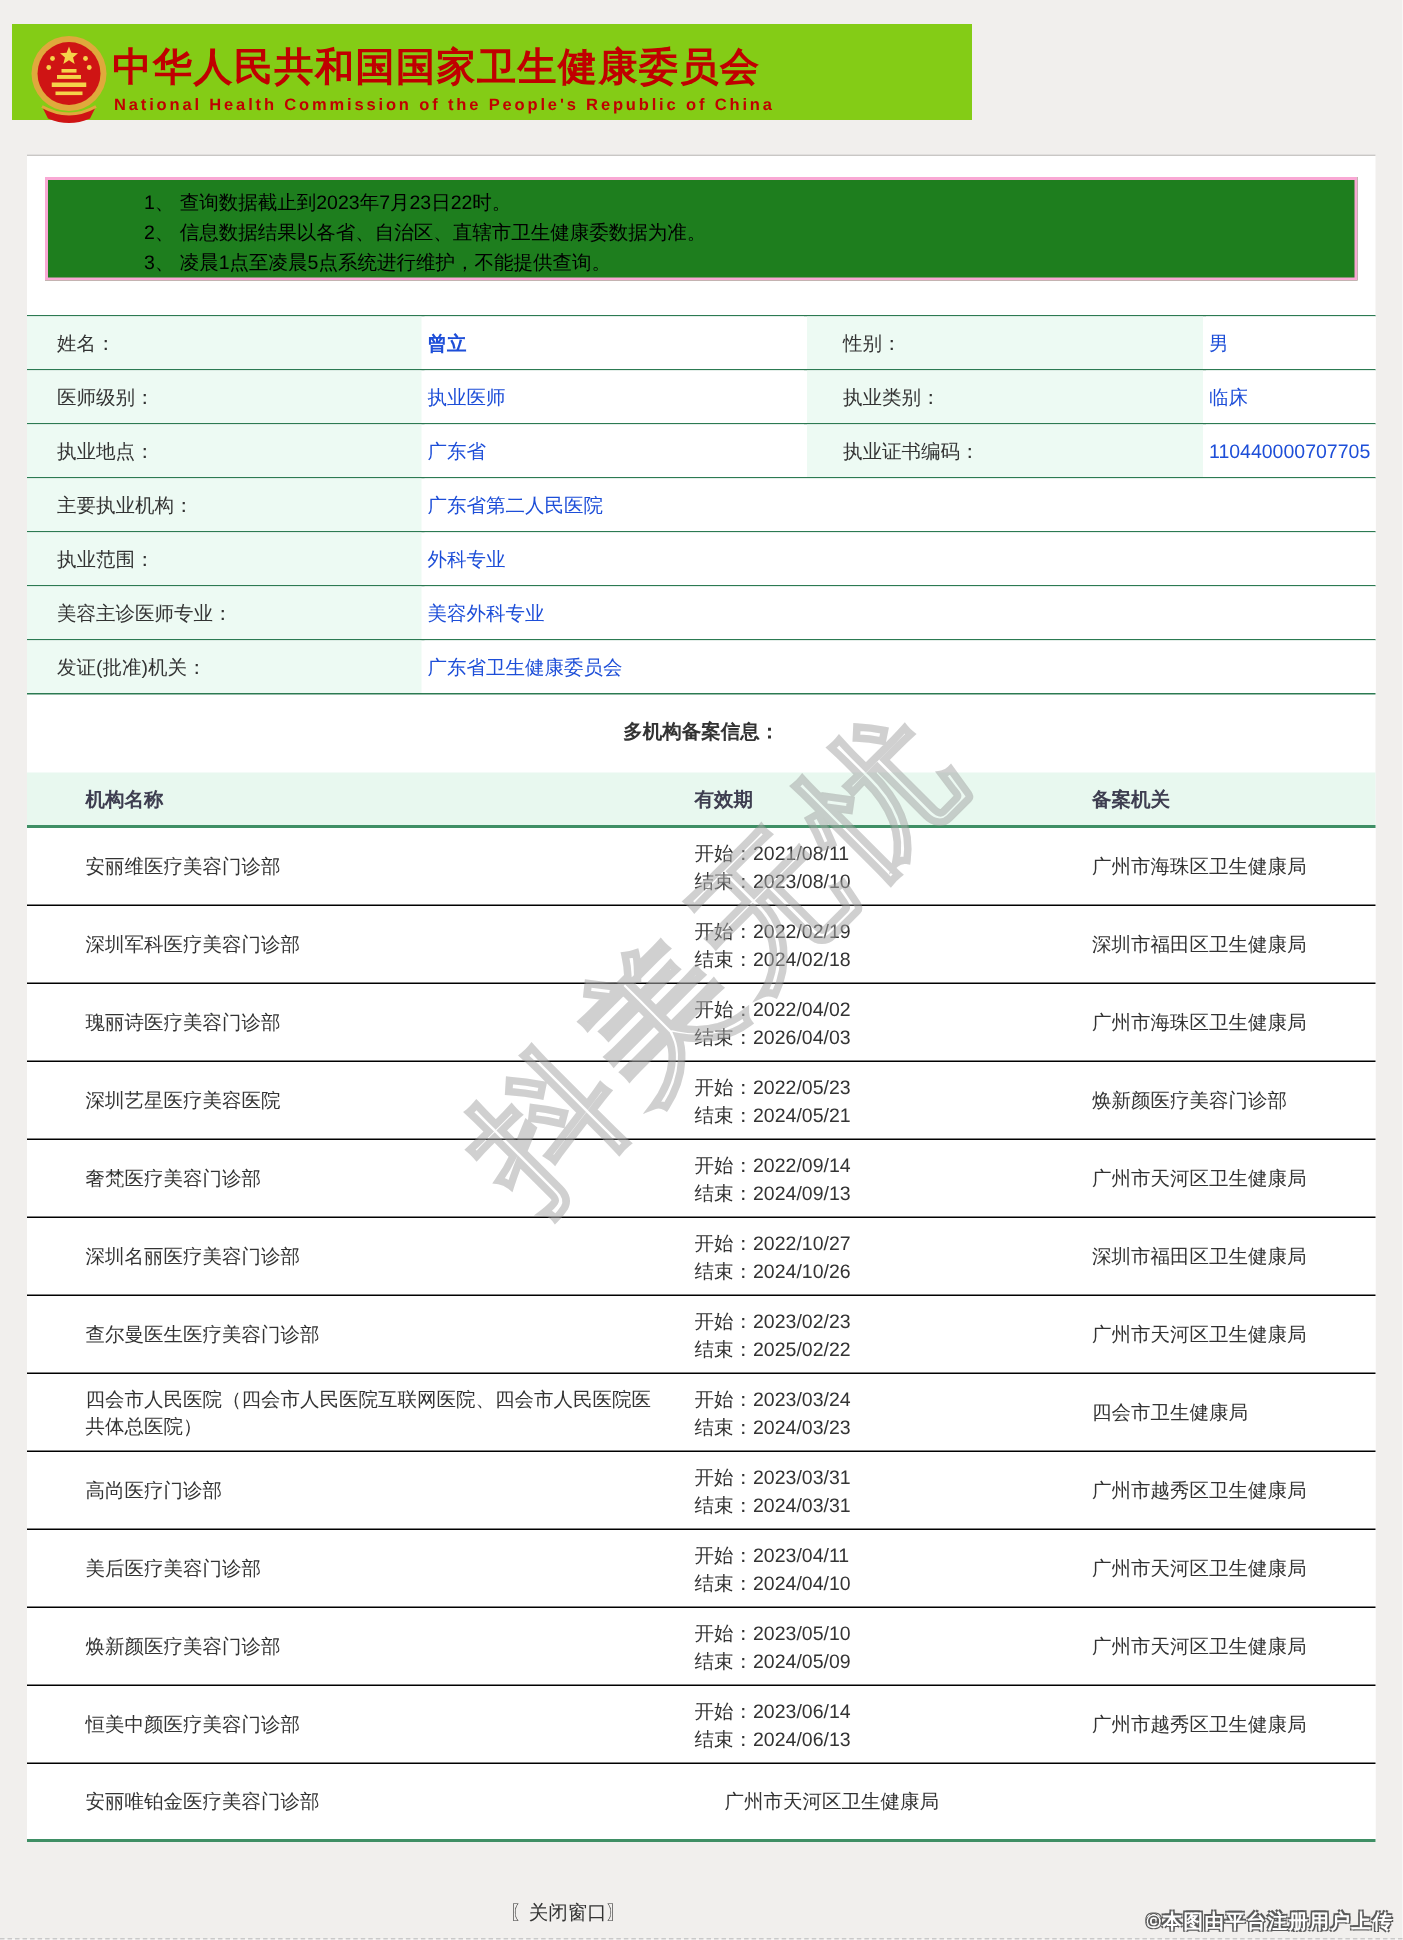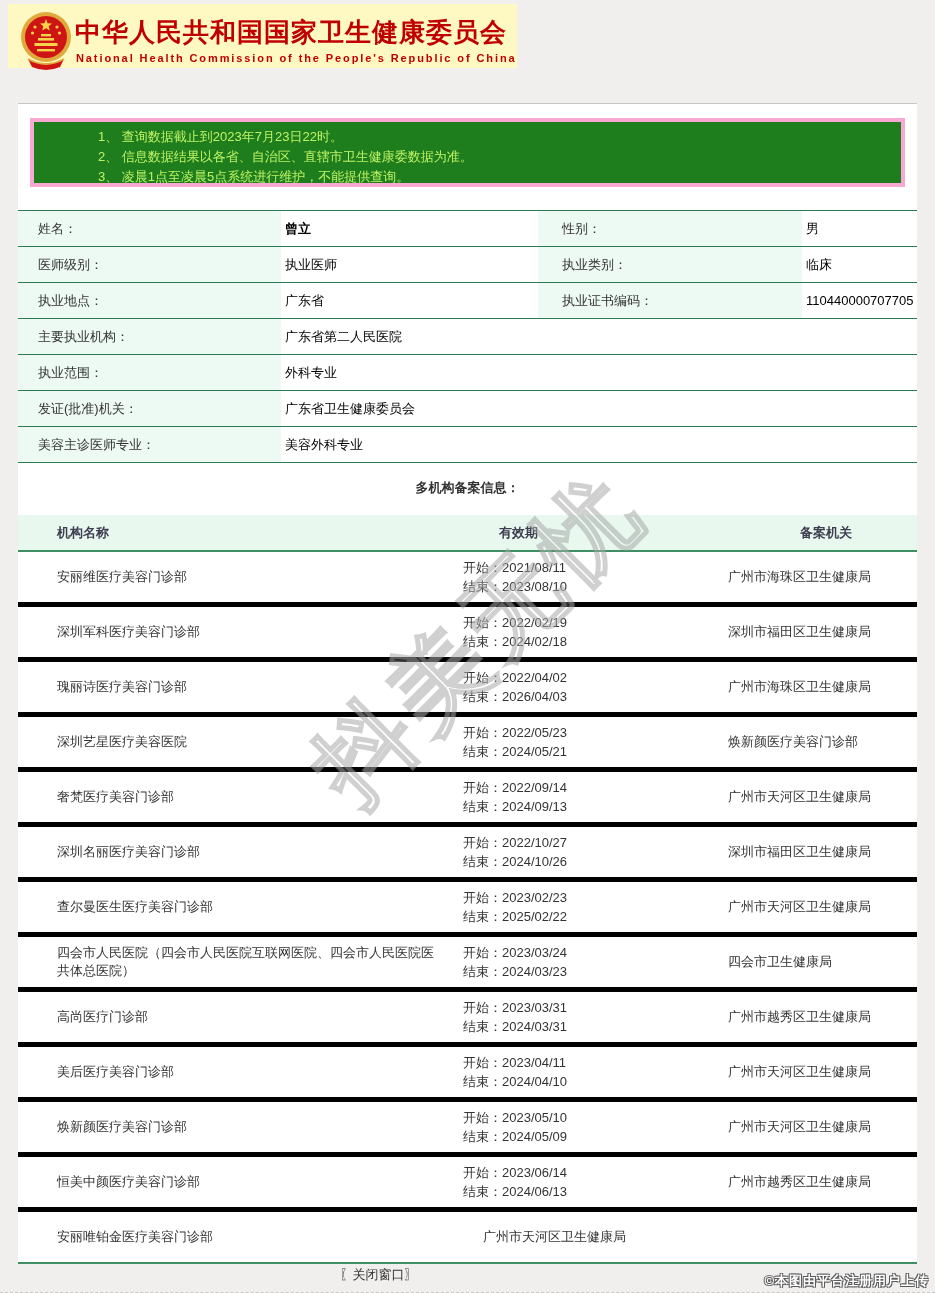--- a/index.html
+++ b/index.html
@@ -5,70 +5,70 @@
   * { margin:0; padding:0; box-sizing:border-box; }
   html,body { width:935px; height:1293px; }
   body {
     position:relative;
     background:#f1efed;
     font-family:"Liberation Sans","DejaVu Sans",sans-serif;
     color:#333;
     overflow:hidden;
   }
   
-  .banner-box{ position:absolute; left:8px; top:4px; width:509px; height:64px; background:#fef9c3; }
+  .banner-box{ position:absolute; left:8px; top:16px; width:640px; height:64px; background:#84cc16; }
   .emblem{ position:absolute; left:12px; top:3px; width:52px; height:68px; }
   .title-cn{
     position:absolute; left:67px; top:11px;
     font-size:26px; font-weight:bold; color:#c00000; letter-spacing:1px; white-space:nowrap;
   }
   .title-en{
     position:absolute; left:68px; top:48px;
     font-size:11px; font-weight:bold; color:#c00000; letter-spacing:1.9px; white-space:nowrap;
   }
   
   .content{
     position:absolute; left:18px; top:103px; width:899px;
     background:#fff; border-top:1px solid #c9c7c5;
   }
   
   .notice{
     margin:14px 12px 0 12px; height:69px;
-    background:#1e7e1e; border:4px solid #f9a8d4;
-    color:#bef264; font-size:13px; line-height:20px;
+    background:#1e7e1e; border:2px solid #f9a8d4;
+    color:#000000; font-size:13px; line-height:20px;
     padding:5px 10px 0 64px;
   }
   
   .info-table{ margin-top:23px; border-top:1px solid #2c7a52; }
   .irow{ display:flex; gap:2px; border-bottom:1px solid #2c7a52; height:36px; background:#fff; }
   .lcell{
     background:#edfaf3; flex:none; display:flex; align-items:center;
     padding-left:20px; font-size:13px; color:#333;
   }
-  .vcell{ background:#fff; display:flex; align-items:center; padding-left:2px; font-size:13px; color:#000000; }
+  .vcell{ background:#fff; display:flex; align-items:center; padding-left:2px; font-size:13px; color:#1d4ed8; }
   .w1{ width:263px; } .w2{ width:253px; } .w3{ width:264px; padding-left:24px; } .w4{ flex:1; }
   .vfull{ flex:1; }
   .bold{ font-weight:bold; }
   
   .section-title{
     text-align:center; font-size:13px; font-weight:600; color:#333;
     padding:16px 0 18px 0;
   }
   
   .inst-header{
     display:flex; height:37px; align-items:center;
     background:#e8f8ef; border-bottom:2px solid #3f8f65;
-    font-size:13px; font-weight:600; color:#3e3e50;gap:36px;
+    font-size:13px; font-weight:600; color:#3e3e50;
   }
   .c-name{ width:445px; padding-left:39px; padding-right:20px; }
   .c-valid{ width:245px; }
   .c-auth{ flex:1; padding-left:20px; }
   .inst-row{
     display:flex; align-items:center;
-    border-bottom:5px solid #000000;
+    border-bottom:1px solid #000000;
     min-height:52px; padding:6px 0;
     font-size:13px; color:#333; background:#fff;
   }
   .inst-row:last-child{ border-bottom:2px solid #3f8f65; }
   .valid-line{ line-height:19px; white-space:nowrap; }
   
   .footer{ position:absolute; left:0; top:1253px; width:757px; height:40px; text-align:center; }
   .close-link{
     display:inline-block; margin-top:13px; font-size:13px; color:#333;
     text-decoration:none; cursor:pointer;
@@ -141,26 +141,26 @@
     </div>
     <div class="irow">
       <div class="lcell w1">主要执业机构：</div>
       <div class="vcell vfull">广东省第二人民医院</div>
     </div>
     <div class="irow">
       <div class="lcell w1">执业范围：</div>
       <div class="vcell vfull">外科专业</div>
     </div>
     <div class="irow">
+      <div class="lcell w1">美容主诊医师专业：</div>
+      <div class="vcell vfull">美容外科专业</div>
+    </div>
+    <div class="irow">
       <div class="lcell w1">发证(批准)机关：</div>
       <div class="vcell vfull">广东省卫生健康委员会</div>
-    </div>
-    <div class="irow">
-      <div class="lcell w1">美容主诊医师专业：</div>
-      <div class="vcell vfull">美容外科专业</div>
     </div>
   </div>
 
   <div class="section-title">多机构备案信息：</div>
 
   <div>
     <div class="inst-header">
       <div class="c-name">机构名称</div>
       <div class="c-valid">有效期</div>
       <div class="c-auth">备案机关</div>

